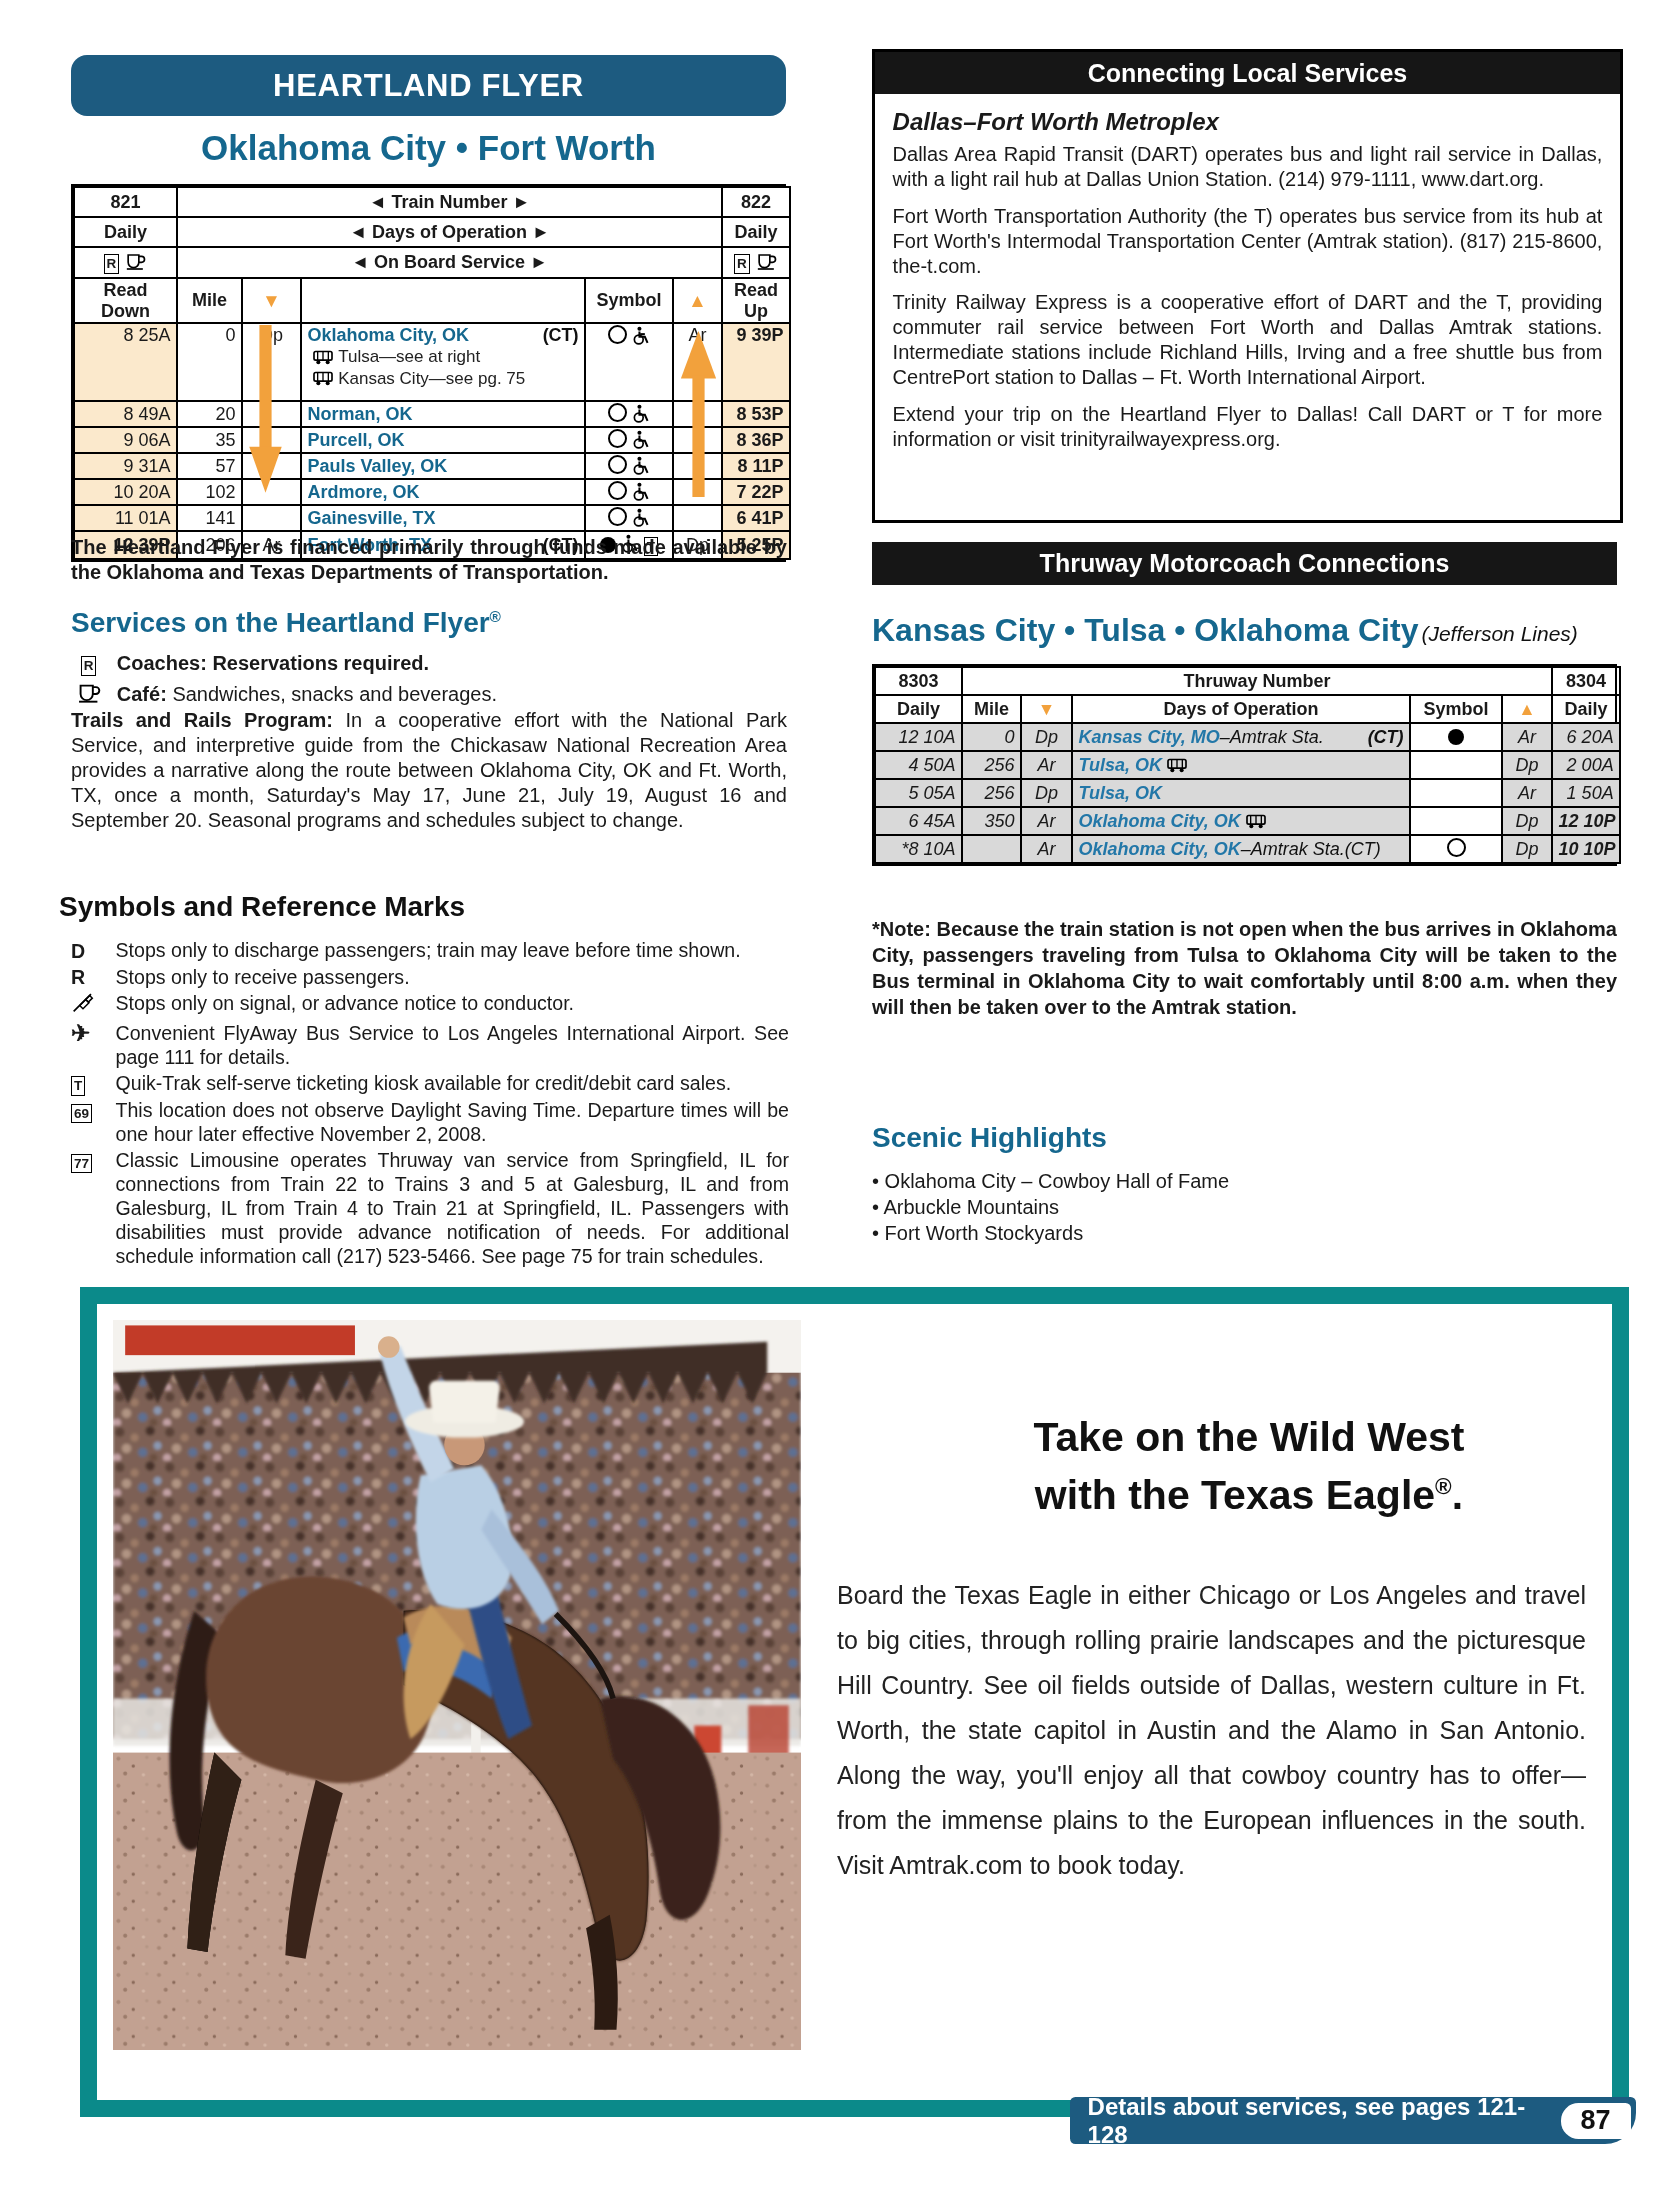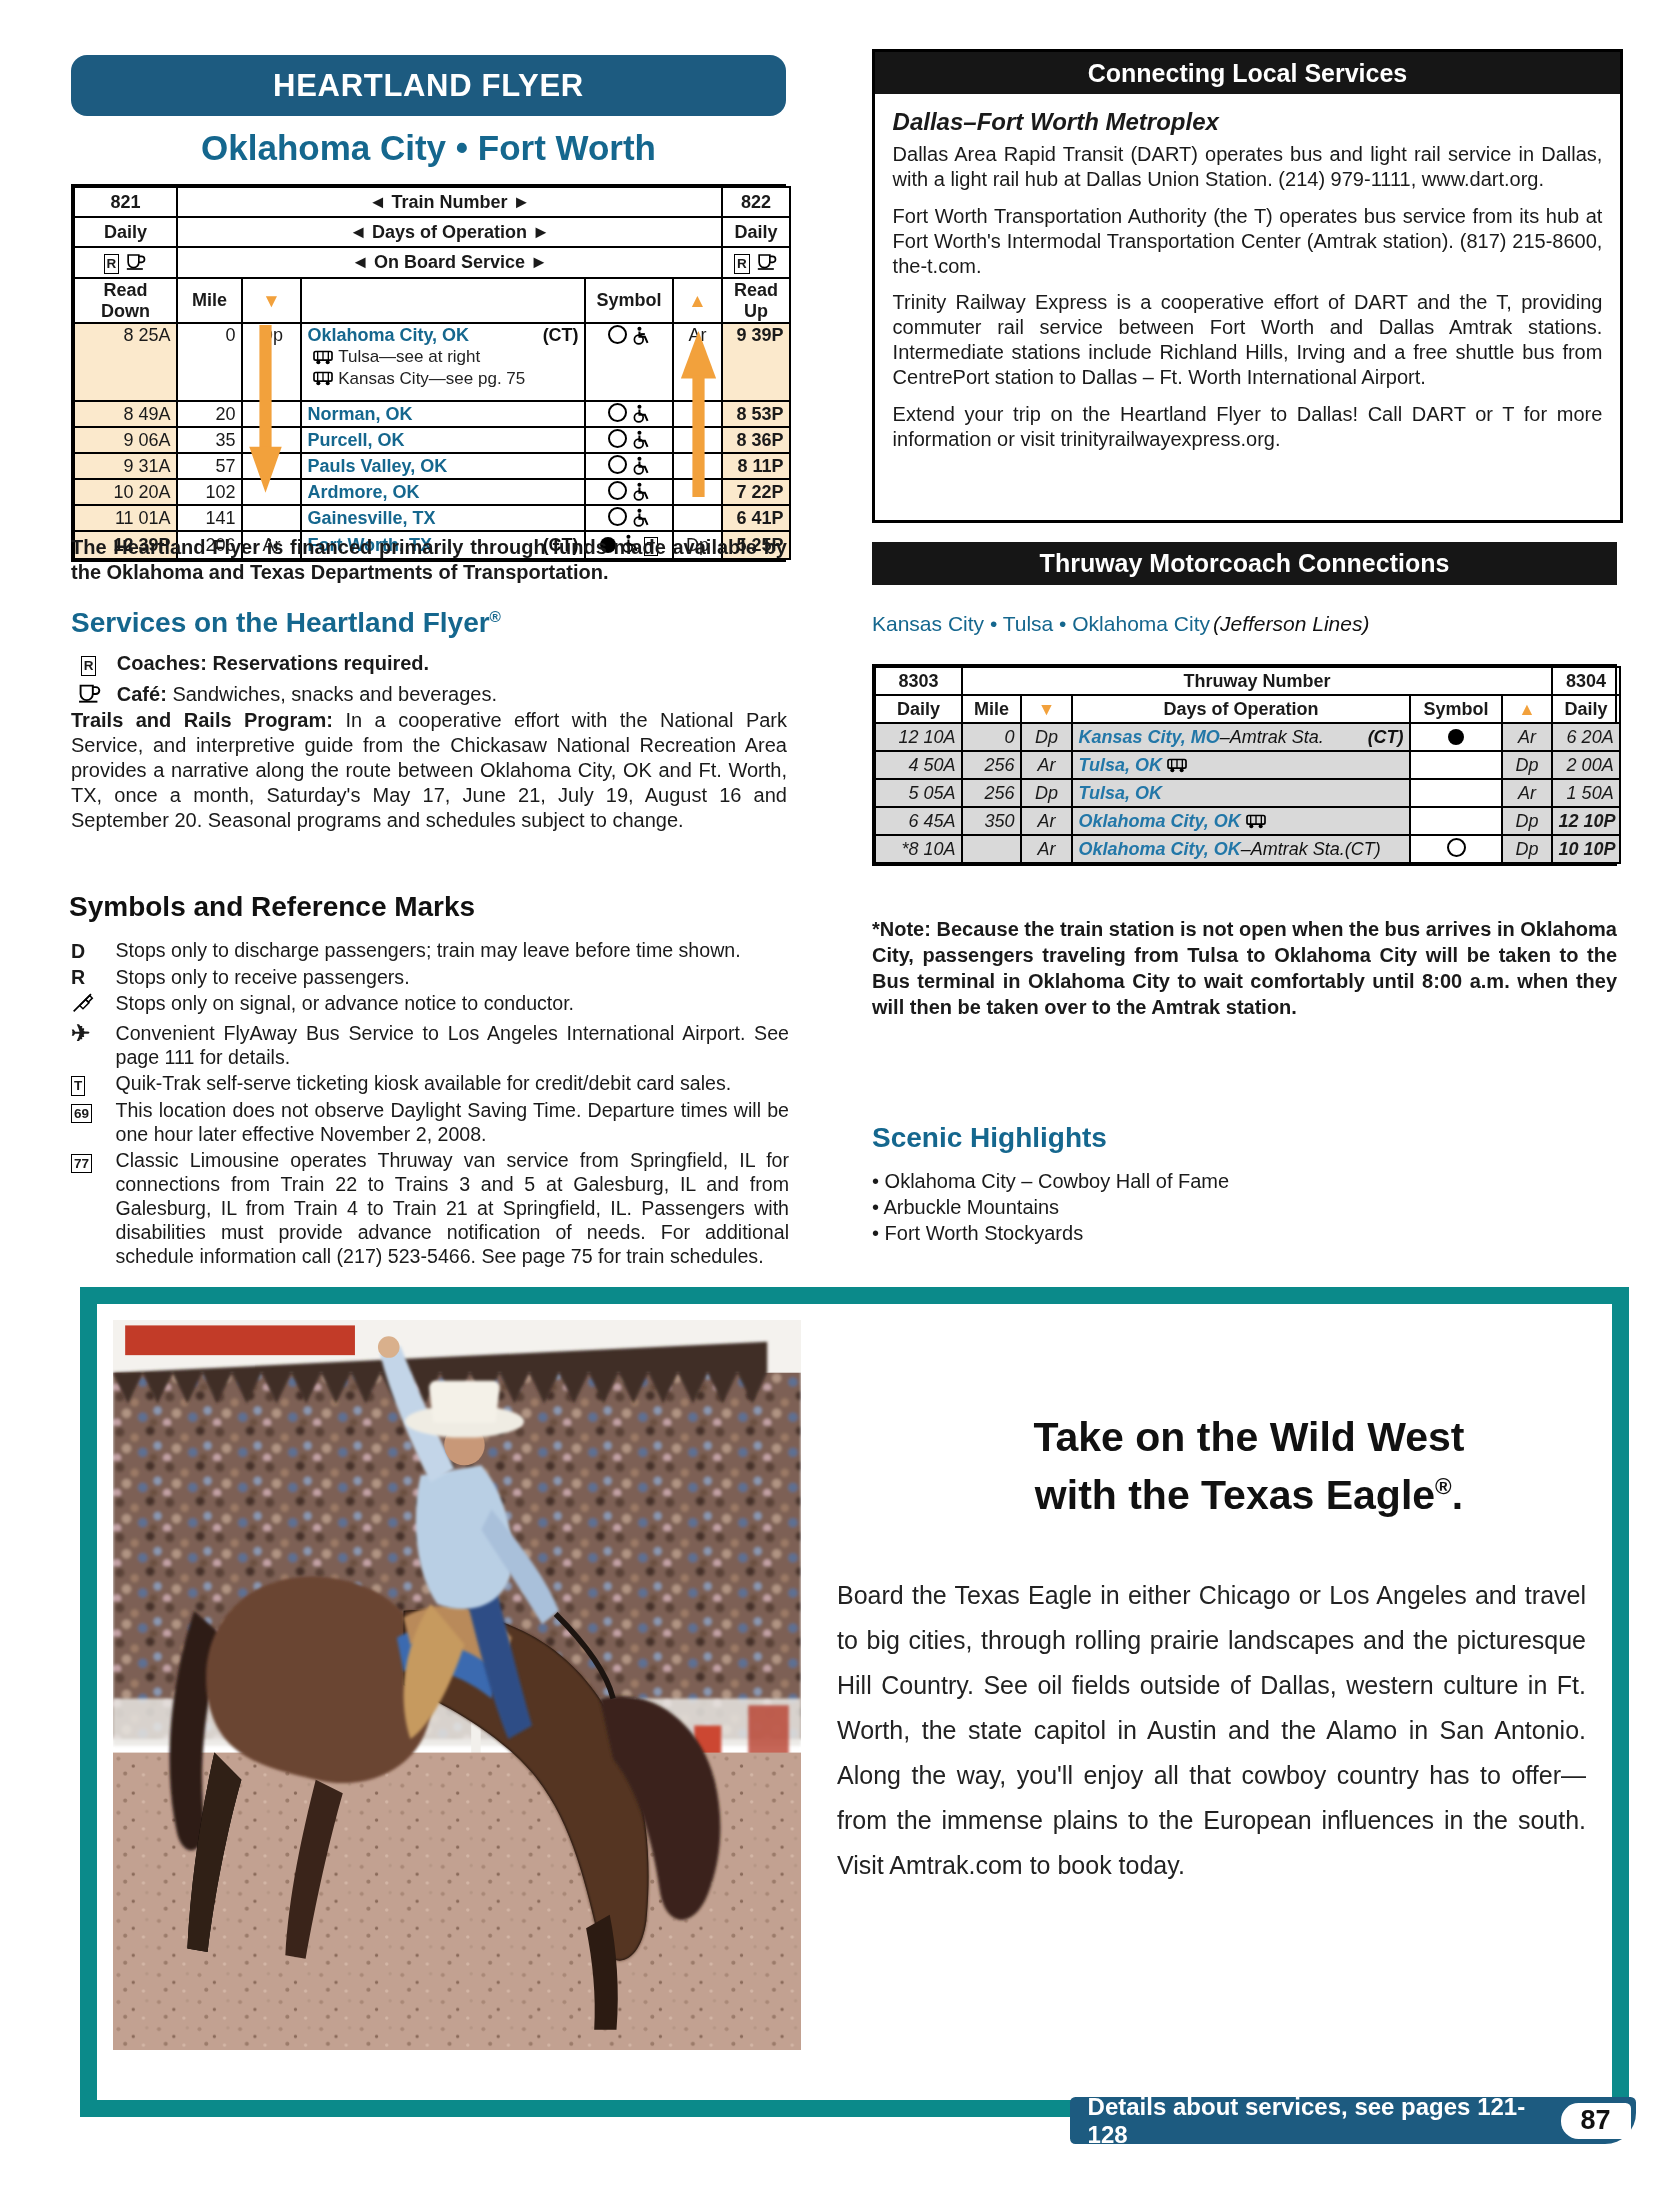--- a/index.html
+++ b/index.html
@@ -36,36 +36,36 @@
     font-size:13.5px;line-height:17.6px;background:#fff;}
 
   .fund-note{position:absolute;left:71px;top:535px;width:716px;font-weight:bold;
     font-size:20px;line-height:25px;text-align:justify;}
   .sec-head-blue{position:absolute;color:#15678e;font-size:28px;font-weight:bold;}
   .svc-list{position:absolute;left:71px;top:650px;width:716px;font-size:20px;line-height:27px;}
   .svc-row{display:flex;gap:10.8px;margin-bottom:4px;align-items:flex-start;}
   .svc-icon{width:35px;flex:0 0 35px;text-align:center;}
   .trails{position:absolute;left:71px;top:708px;width:716px;font-size:20px;line-height:25px;text-align:justify;}
   .smoking{position:absolute;left:71px;top:853px;width:716px;font-weight:bold;font-size:20px;}
-  .sec-head-black{position:absolute;left:69px;top:891px;color:#111;font-size:28px;font-weight:bold;}
+  .sec-head-black{position:absolute;left:59px;top:891px;color:#111;font-size:28px;font-weight:bold;}
   .sym-list{position:absolute;left:71px;top:938px;width:718px;font-size:19.6px;line-height:24px;}
   .sym-row{display:flex;gap:9.5px;margin-bottom:2px;align-items:flex-start;}
   .sym-glyph{width:35px;flex:0 0 35px;text-align:left;font-weight:bold;padding-top:0.7px;}
   .sym-text{flex:1;text-align:justify;}
 
   
   .cls-box{position:absolute;left:872px;top:49px;width:745px;height:468px;border:3.4px solid #000;background:#fff;}
   .black-bar{background:#161616;color:#fff;font-weight:bold;font-size:25px;display:flex;
     align-items:center;justify-content:center;height:42px;}
   .cls-content{padding:13.5px 17.6px 0 17.6px;}
   .metroplex{font-style:italic;font-weight:bold;font-size:24px;margin-bottom:6.8px;}
   .rpara{font-size:20px;line-height:25px;text-align:justify;margin-bottom:11.5px;}
   .thruway-bar{position:absolute;left:872px;top:542px;width:745px;height:43px;}
   .kc-head{position:absolute;left:872px;top:612px;width:745px;}
-  .kc-main{color:#15678e;font-size:21px;font-weight:normal;}
+  .kc-main{color:#15678e;font-size:32px;font-weight:bold;}
   .kc-sub{color:#111;font-size:21px;font-style:italic;font-weight:normal;}
   .tt2-wrap{position:absolute;left:872px;top:664px;width:745px;}
   table.tt2{border-collapse:collapse;table-layout:fixed;width:745px;}
   table.tt2 td{border:2px solid #000;padding:0.7px 5.4px;font-size:18px;}
   .t2h{height:28px;}
   .t2r{height:28px;background:#d9d9d9;font-style:italic;}
   .t2r td.c-sym{background:#fff;font-style:normal;}
   .t2stn{color:#2277a8;font-weight:bold;font-style:italic;}
   .t2suf{color:#111;font-style:italic;}
   .rnote{position:absolute;left:872px;top:916px;width:745px;font-weight:bold;

